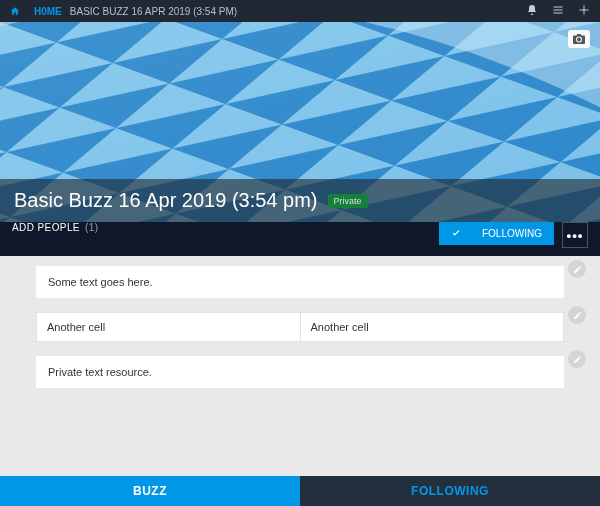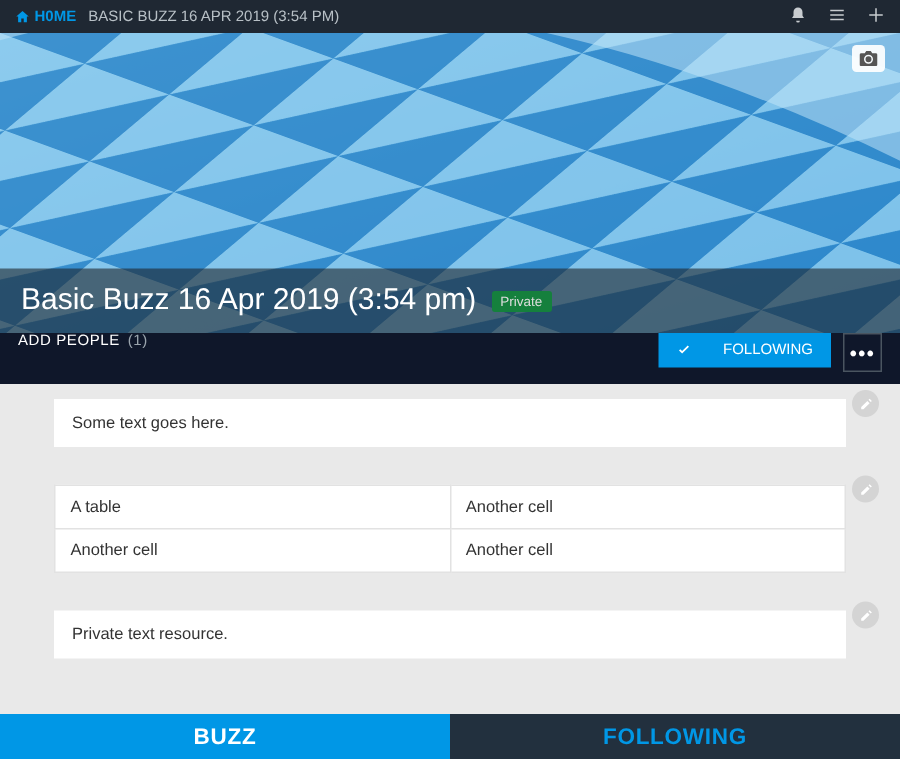--- a/index.html
+++ b/index.html
@@ -1,40 +1,40 @@
 <!DOCTYPE html>
 <html><head>
 <meta charset="utf-8">
 <style>
 *{box-sizing:border-box;margin:0;padding:0}
 body{font-family:"Segoe UI",Arial,sans-serif;background:#e9e9e9;width:600px;height:506px;overflow:hidden;font-size:12px}
 .topbar{background:#1f2833;height:22px;display:flex;align-items:center;padding:0 10px;color:#fff}
-.home-link{color:#0097e6;font-size:10px;font-weight:600;display:flex;gap:3px;text-decoration:none}
+.home-link{color:#0097e6;font-size:10px;font-weight:600;display:flex;gap:14px;text-decoration:none}
 .crumb{color:#b8c0c6;font-size:10px;margin-left:8px}
 .top-spacer{flex:1}
 .top-ico{color:#c8ccd0;margin-left:14px;cursor:pointer}
 .hero{position:relative;height:200px;overflow:hidden}
 .hero svg.bg{position:absolute;inset:0;width:100%;height:100%}
 .camera-btn{position:absolute;top:8px;right:10px;width:22px;height:18px;background:rgba(255,255,255,.92);border-radius:3px;display:flex;align-items:center;justify-content:center;cursor:pointer}
 .title-bar{position:absolute;bottom:0;left:0;right:0;background:rgba(30,36,43,.6);padding:10px 14px;display:flex;align-items:center;gap:10px}
 .page-title{color:#fff;font-size:20px;font-weight:400}
 .privacy-badge{background:#15803d;color:#ddd;font-size:9px;padding:2px 6px;border-radius:2px}
 .action-row{background:#0f172a;height:34px;display:flex;align-items:flex-start;padding:0 12px;color:#fff}
 .add-people{font-size:10px;letter-spacing:.4px}
 .add-people .count{color:#9aa4ad;margin-left:2px}
 .follow-btn{background:#0097e6;color:#fff;font-size:10px;padding:6px 12px;border:none;display:flex;align-items:center;gap:21px;cursor:pointer}
 .more-btn{background:transparent;border:1px solid #4a5560;color:#fff;width:26px;height:26px;margin-left:8px;display:flex;align-items:center;justify-content:center;cursor:pointer;font-weight:700;letter-spacing:1px}
 .content{padding:10px 36px 8px}
-.res{position:relative;margin-bottom:25px}
+.res{position:relative;margin-bottom:14px}
 .edit-dot{position:absolute;width:18px;height:18px;border-radius:50%;background:#d4d4d4;right:-22px;top:-6px;display:flex;align-items:center;justify-content:center;cursor:pointer}
 .card{background:#fff;padding:10px 12px;font-size:11px;color:#333}
 table.card{width:100%;border-collapse:collapse;padding:0}
 table.card td{border:1px solid #e2e2e2;padding:8px 10px;font-size:11px;color:#333;width:50%}
 .bottom-tabs{position:fixed;bottom:0;left:0;width:600px;display:flex;height:30px;background:#22303e}
-.tab{flex:1;display:flex;align-items:center;justify-content:center;font-size:15px;font-weight:600;letter-spacing:.5px;cursor:pointer}
+.tab{flex:1;display:flex;align-items:center;justify-content:center;font-size:12px;font-weight:600;letter-spacing:.5px;cursor:pointer}
 .tab.active{background:#0097e6;color:#fff}
 .tab.inactive{color:#0097e6}
 </style>
 </head>
 <body>
 
 <div class="topbar">
   <a class="home-link">
     <svg width="10" height="10" viewBox="0 0 24 24" fill="#0097e6">
         <path d="M12 3l10 9h-3v9h-5v-6H10v6H5v-9H2z"></path>
@@ -109,24 +109,20 @@
     <div class="card">Some text goes here.</div>
   </div>
   <div class="res">
     <div class="edit-dot">
         <svg width="9" height="9" viewBox="0 0 24 24" fill="#fff">
           <path d="M3 17l11-11 4 4L7 21H3v-4zm13-13l2-2 4 4-2 2-4-4z"></path>
         </svg>
       </div>
     <table class="card">
       <tbody>
-          <tr>
-            <td>A table</td>
-            <td>Another cell</td>
-          </tr>
       <tr>
             <td>Another cell</td>
             <td>Another cell</td>
           </tr>
     </tbody>
       </table>
   </div>
   <div class="res">
     <div class="edit-dot">
         <svg width="9" height="9" viewBox="0 0 24 24" fill="#fff">

